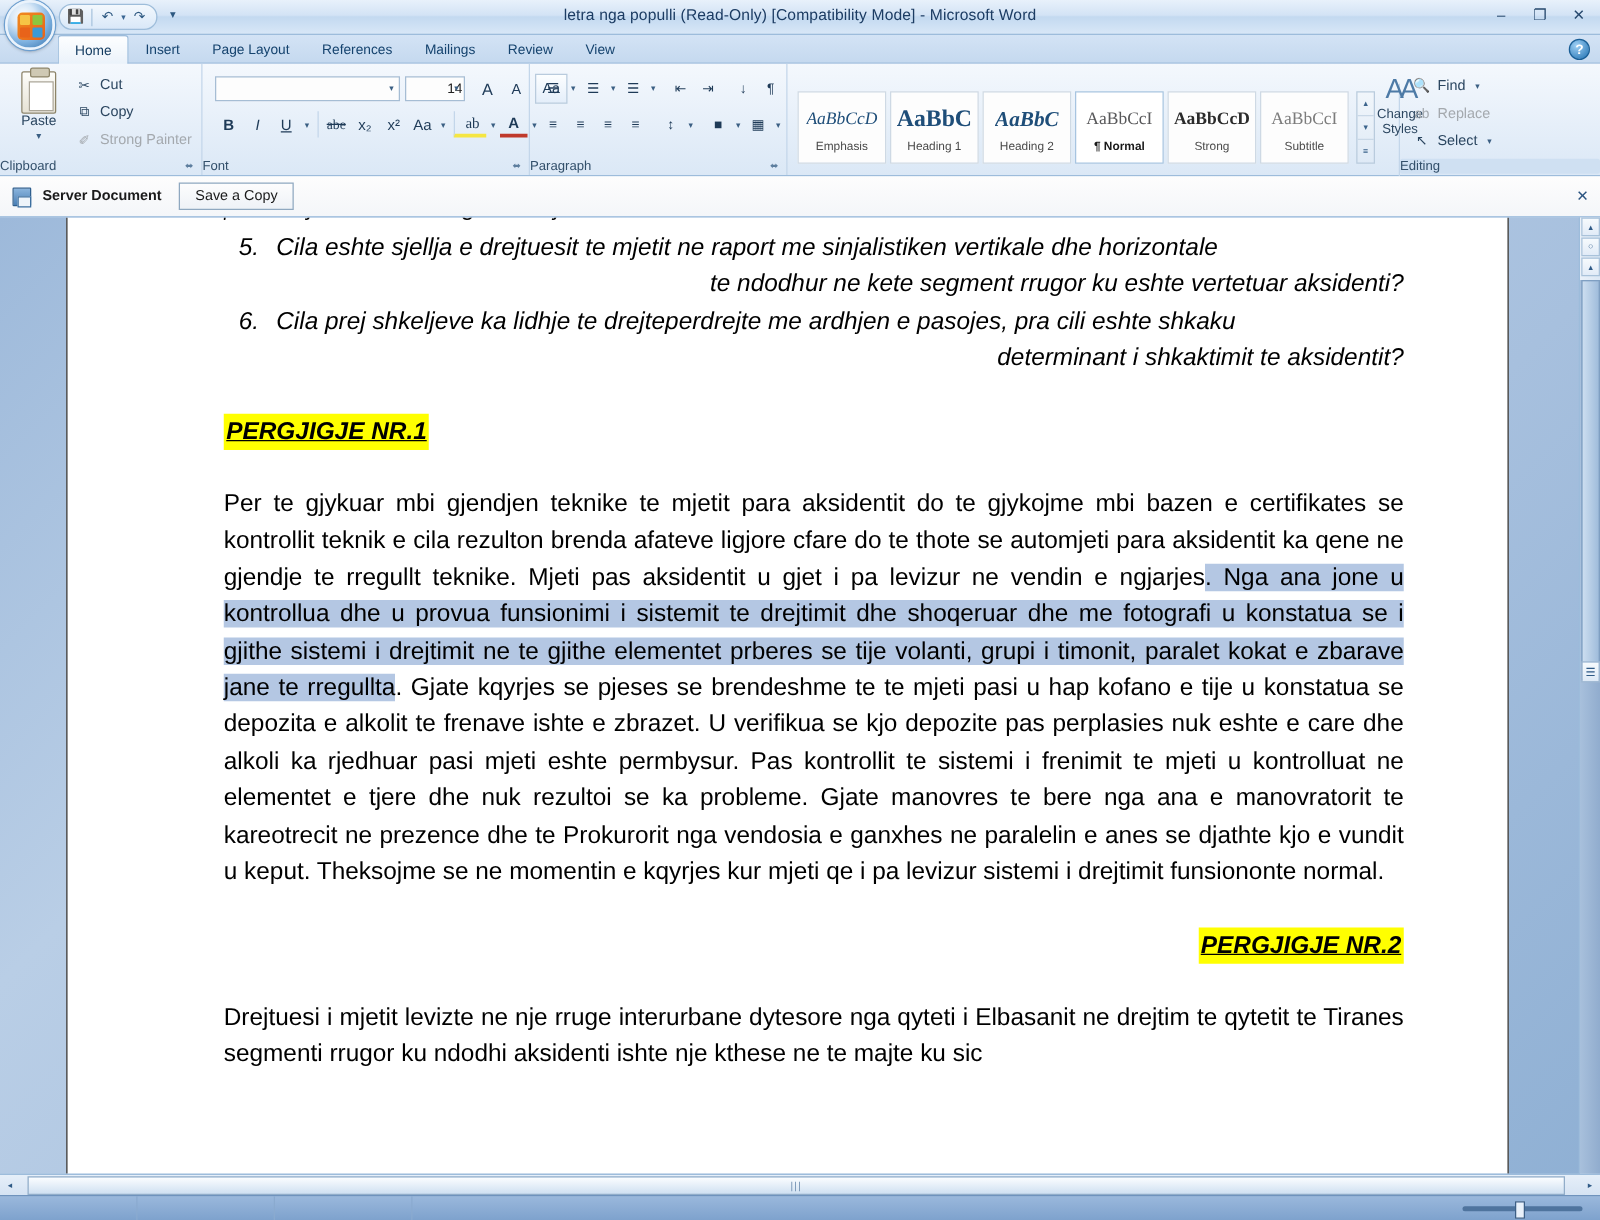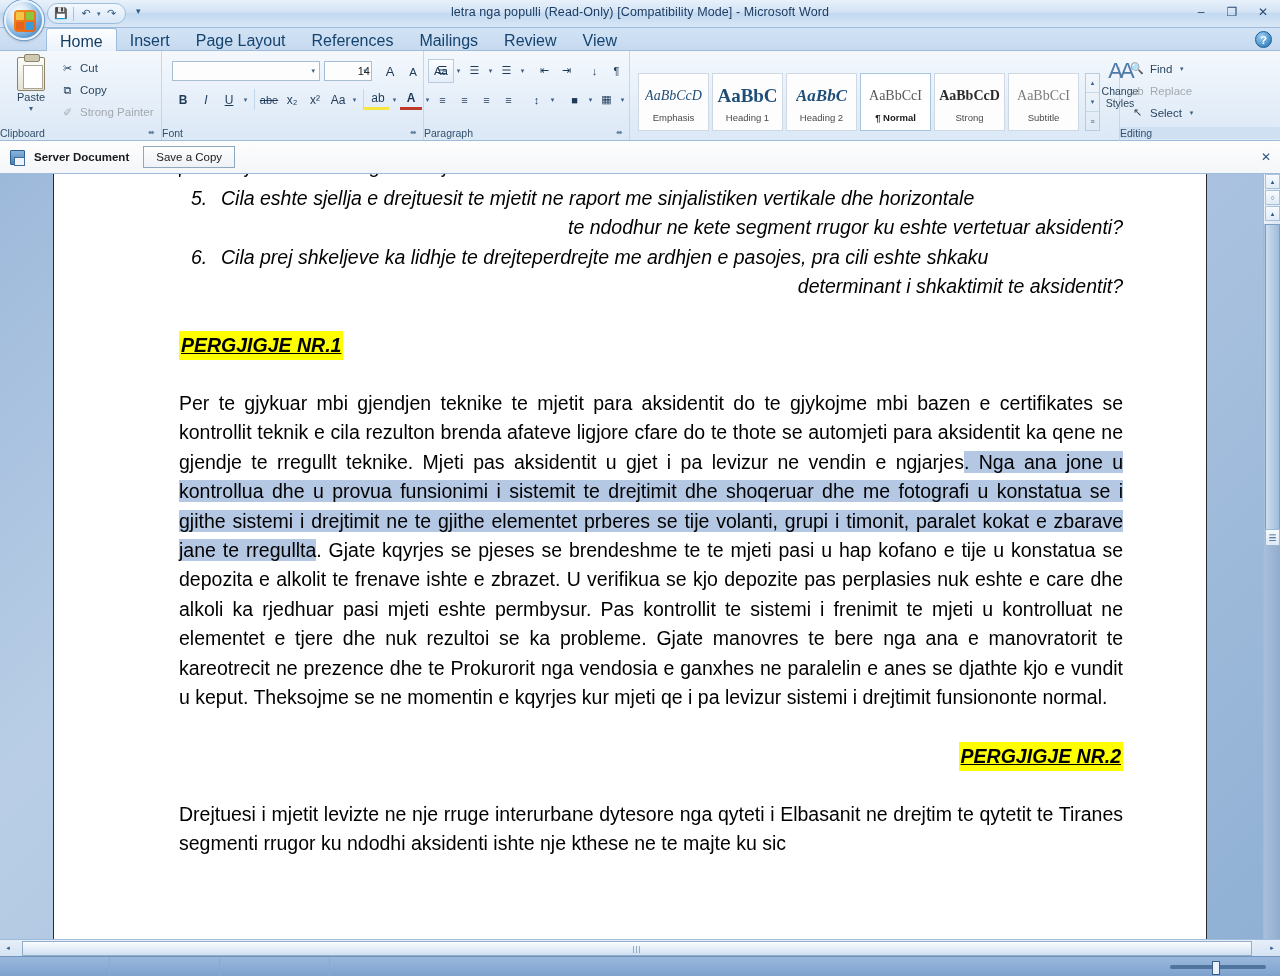--- a/index.html
+++ b/index.html
@@ -107,21 +107,21 @@
   .tabstrip {
     position: absolute;
     left: 0; top: 28px;
     width: 1280px; height: 23px;
     background: linear-gradient(to bottom, #d3e3f5 0%, #c5d9ef 100%);
     border-bottom: 1px solid #9dbcdb;
   }
   .tabs { position: absolute; left: 46px; top: 0; display: flex; height: 23px; }
   .tab {
     padding: 3px 13px 0 13px;
-    font-size: 16px;
+    font-size: 11px;
     color: #15436e;
     line-height: 19px;
     height: 23px;
   }
   .tab.active {
     background: linear-gradient(to bottom,#fdfeff 0%, #f2f7fc 60%, #eaf2fa 100%);
     border: 1px solid #9dbcdb;
     border-bottom: none;
     border-radius: 3px 3px 0 0;
     color: #123a5f;
@@ -224,21 +224,21 @@
     display: flex; align-items: center; justify-content: center;
     font-size: 11.5px; color: #203c59;
   }
   .rbtn.big { font-size: 13px; }
   .fontrow2 { position: absolute; left: 10px; top: 38px; display: flex; gap: 1px; align-items: center; }
   .fbtn {
     width: 22px; height: 21px;
     display: flex; align-items: center; justify-content: center;
     font-size: 12px; color: #1e3a57;
   }
-  .fbtn.sep { border-left: 1px solid #c3d6ea; margin-left: 3px; padding-left: 3px; width: 26px; }
+  .fbtn.sep { border-left: 1px solid #c3d6ea; margin-left: 3px; padding-left: 3px; width: 26px; font-family: Liberation Serif, serif; }
   .mini-arrow { font-size: 7px; color: #3b5f83; width: 9px; text-align: center; }
 
   
   .g-para { left: 424px; width: 206px; }
   .prow { position: absolute; display: flex; align-items: center; gap: 1px; }
   .pbtn {
     width: 21px; height: 21px;
     display: flex; align-items: center; justify-content: center;
     font-size: 11px; color: #1e3a57;
   }

